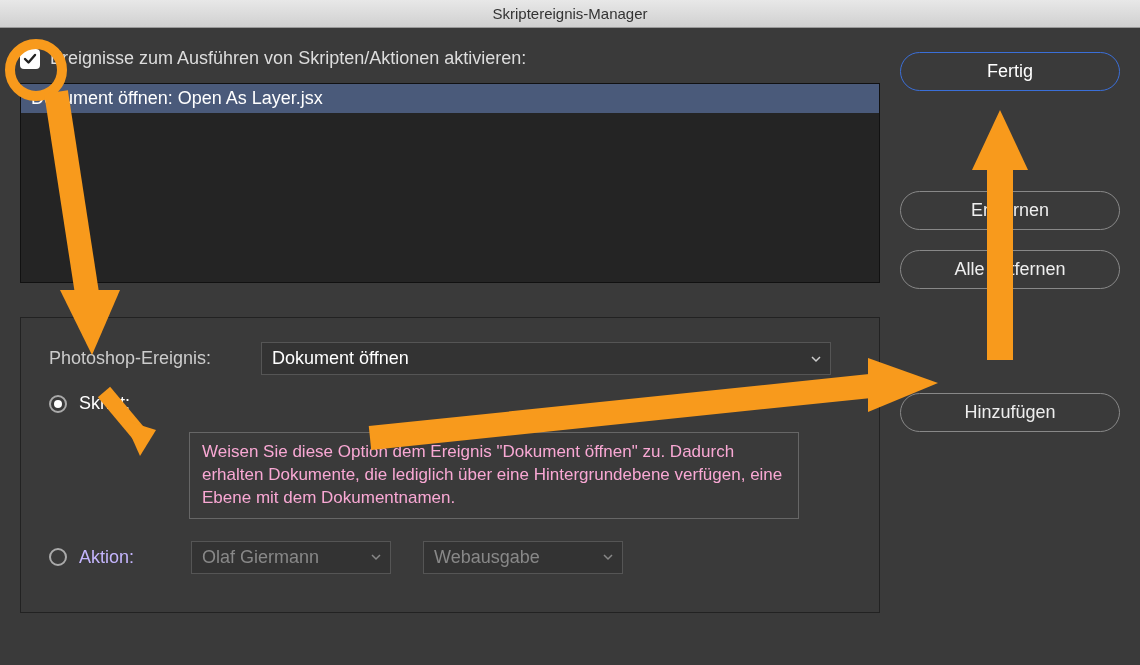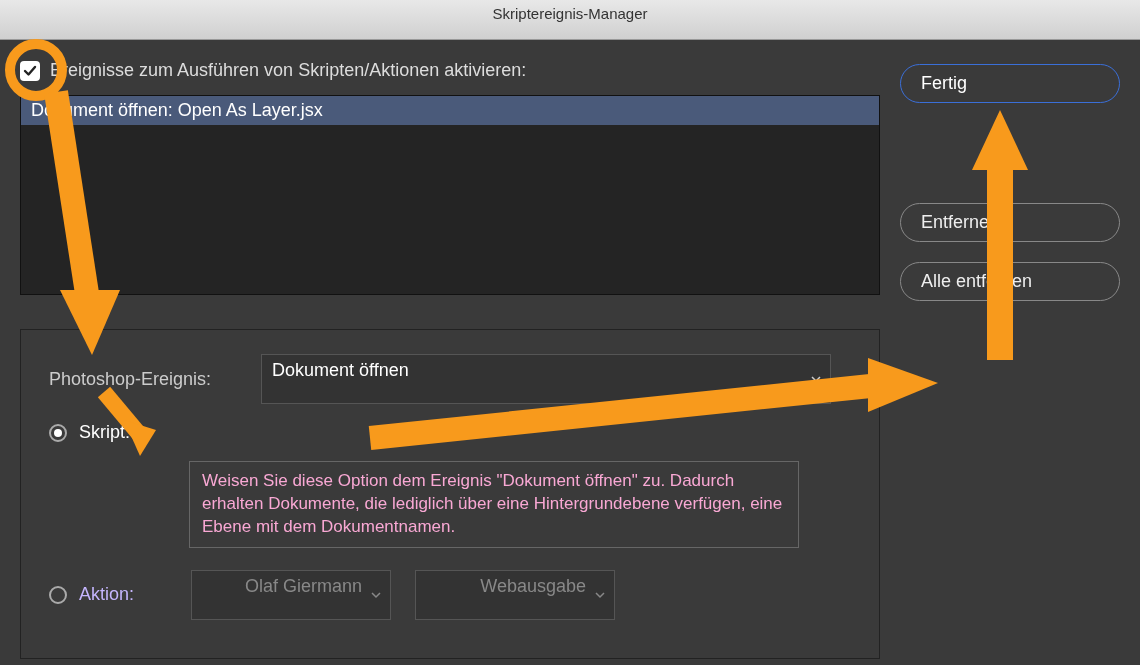--- a/index.html
+++ b/index.html
@@ -9,21 +9,21 @@
       font-family: -apple-system, "Helvetica Neue", Arial, sans-serif;
     }
     body {
       width: 1140px;
       height: 665px;
       background: #3a3a3a;
       overflow: hidden;
       position: relative;
     }
     .titlebar {
-      height: 40px;
+      height: 28px;
       background: linear-gradient(#e8e8e8, #d0d0d0);
       text-align: center;
       line-height: 28px;
       font-size: 15px;
       color: #333;
       border-bottom: 1px solid #999;
     }
     .content {
       padding: 20px;
       display: flex;
@@ -92,21 +92,21 @@
       min-width: 128px;
     }
     .label.disabled { color: #c4b5fd; }
     .label.emph { color: #fff; font-weight: 500; }
     .dropdown {
       flex: 1;
       background: #333;
       border: 1px solid #555;
       color: #fff;
       font-size: 18px;
-      padding: 5px 28px 22px 10px;
+      padding: 5px 28px 5px 10px;
       position: relative;
       cursor: pointer;
       max-width: 570px;
     }
     .dropdown.disabled {
       color: #888;
       cursor: default;
     }
     .dropdown-chevron {
       position: absolute;
@@ -142,29 +142,30 @@
       max-width: 610px;
       line-height: 1.35;
     }
     .btn {
       border: 1px solid #888;
       border-radius: 24px;
       background: transparent;
       color: #eee;
       font-size: 18px;
       padding: 8px 20px;
+      text-align: center;
       cursor: pointer;
     }
     .btn.primary {
       border: 1.5px solid #3a6fd8;
       color: #fff;
     }
     .btn-spacer { height: 60px; }
-    .action-row .dropdown + .dropdown { margin-left: 12px; }
-    .action-row .dropdown { max-width: 200px; text-align: right; }
+    .action-row .dropdown + .dropdown { margin-left: 20px; }
+    .action-row .dropdown { max-width: 200px; }
     .annotation-layer {
       position: absolute;
       left: 0; top: 0;
       width: 1140px; height: 665px;
       pointer-events: none;
       z-index: 10;
     }
   </style>
 </head>
 <body>
@@ -234,20 +235,21 @@
 
     </div>
   </div>
 
   <div class="right-col">
     <div class="btn primary">Fertig</div>
     <div class="btn-spacer"></div>
     <div class="btn">Entfernen</div>
     <div class="btn">Alle entfernen</div>
     <div style="height:64px;"></div>
+    <div class="btn">Hinzufügen</div>
   </div>
 </div>
 
 <svg class="annotation-layer" viewBox="0 0 1140 665">
   <defs>
     <marker id="arrowhead" markerWidth="6" markerHeight="6" refX="3" refY="3" orient="auto">
       <polygon points="0 0, 6 3, 0 6" fill="#f89a1c"></polygon>
     </marker>
   </defs>
 

